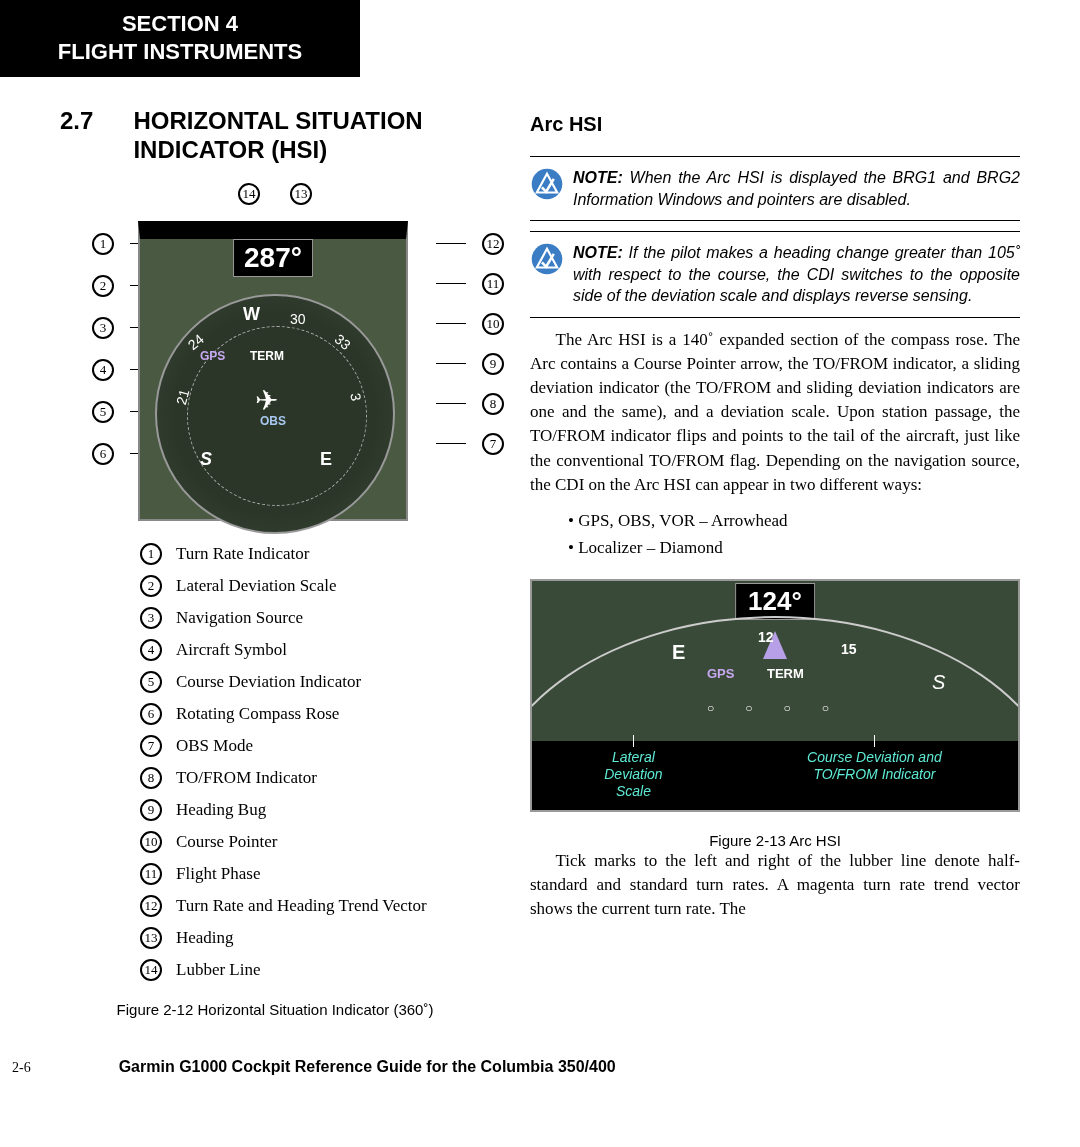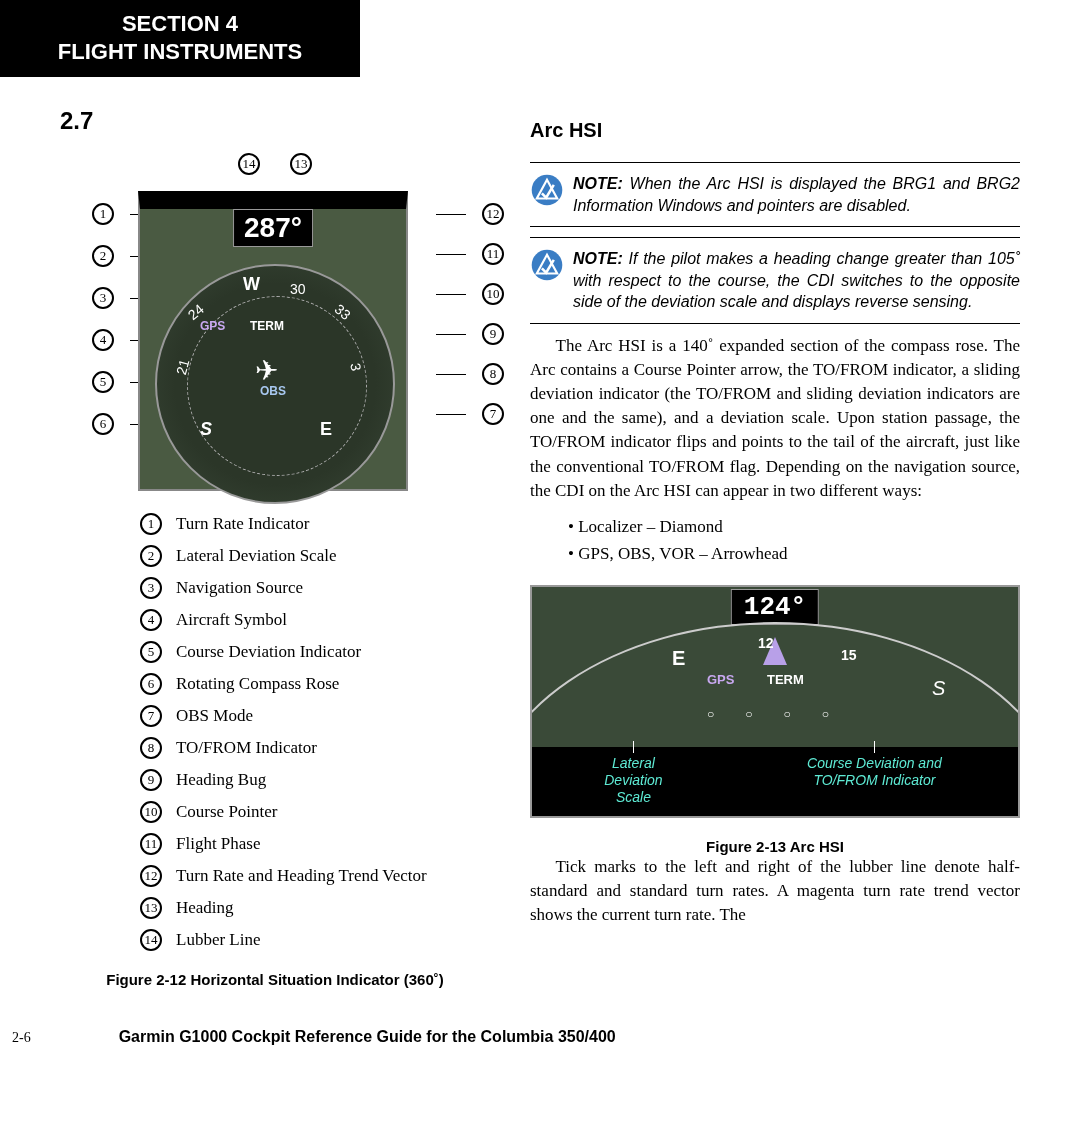--- a/index.html
+++ b/index.html
@@ -44,21 +44,21 @@
     font-family: Arial, Helvetica, sans-serif;
     font-weight: 900;
     font-size: 24px;
     line-height: 1.2;
   }
   .sub-heading {
     font-family: Arial, Helvetica, sans-serif;
     font-weight: 900;
     font-size: 20px;
     margin-bottom: 20px;
-    margin-top: 12px;
+    margin-top: 6px;
   }
   .hsi-figure {
     position: relative;
     height: 340px;
     margin-bottom: 20px;
   }
   .hsi-numbers-top {
     position: absolute;
     top: 0; left: 0; right: 0;
     display: flex;
@@ -158,21 +158,21 @@
   }
   .legend-row {
     display: flex;
     align-items: center;
     gap: 14px;
     margin-bottom: 10px;
     font-size: 17px;
   }
   .fig-caption {
     font-family: Arial, Helvetica, sans-serif;
-    font-weight: bold;
+    font-weight: normal;
     font-size: 15px;
     text-align: center;
     margin-top: 20px;
   }
   .note-block {
     display: flex;
     gap: 9px;
     padding: 6px 0 10px 0;
     border-bottom: 1.5px solid #000;
     margin-bottom: 10px;
@@ -217,21 +217,21 @@
     background: #3a4a38;
     overflow: hidden;
   }
   .arc-heading {
     position: absolute;
     top: 2px;
     left: 50%;
     transform: translateX(-50%);
     background: #000;
     color: #fff;
-    font-family: Liberation Mono, monospace;
+    font-family: Liberation Sans, sans-serif;
     font-weight: bold;
     font-size: 26px;
     padding: 2px 12px;
     border: 1px solid #999;
   }
   .arc-compass {
     position: absolute;
     top: 35px;
     left: -50px;
     right: -50px;
@@ -315,20 +315,21 @@
 <div class="section-header">
   <div>SECTION 4</div>
   <div>FLIGHT INSTRUMENTS</div>
 </div>
 
 <div class="content">
 
   <div class="col-left">
     <div class="main-heading">
       <span class="num">2.7</span>
+      <span class="title">HORIZONTAL SITUATION INDICATOR (HSI)</span>
     </div>
 
     <div class="hsi-figure">
       <div class="hsi-numbers-top">
         <div class="co-line">
             <span class="callout-num">14</span>
           </div>
         <div class="co-line">
             <span class="callout-num">13</span>
           </div>
@@ -491,22 +492,22 @@
         <path d="M14 24 L19 29 L28 14" fill="none" stroke="#fff" stroke-width="3"></path>
       </svg>
       <div class="note-text">
         <b>NOTE:</b> <span>If the pilot makes a heading change greater than 105˚ with respect to the course, the CDI switches to the opposite side of the deviation scale and displays reverse sensing.</span>
       </div>
     </div>
 
     <p class="body-para">The Arc HSI is a 140˚ expanded section of the compass rose.  The Arc contains a Course Pointer arrow, the TO/FROM indicator, a sliding deviation indicator (the TO/FROM and sliding deviation indicators are one and the same), and a deviation scale.  Upon station passage, the TO/FROM indicator flips and points to the tail of the aircraft, just like the conventional TO/FROM flag.  Depending on the navigation source, the CDI on the Arc HSI can appear in two different ways:</p>
 
     <div class="bullets">
+      <div class="bi">GPS, OBS, VOR – Arrowhead</div>
       <div class="bi">Localizer – Diamond</div>
-      <div class="bi">GPS, OBS, VOR – Arrowhead</div>
     </div>
 
     <div class="arc-figure">
       <div class="arc-top">
         <div class="arc-heading">124°</div>
         <div class="arc-compass"></div>
         <div class="arc-pointer"></div>
         <span class="arc-lbl arc-12">12</span>
         <span class="arc-lbl arc-e">E</span>
         <span class="arc-lbl arc-15">15</span>

